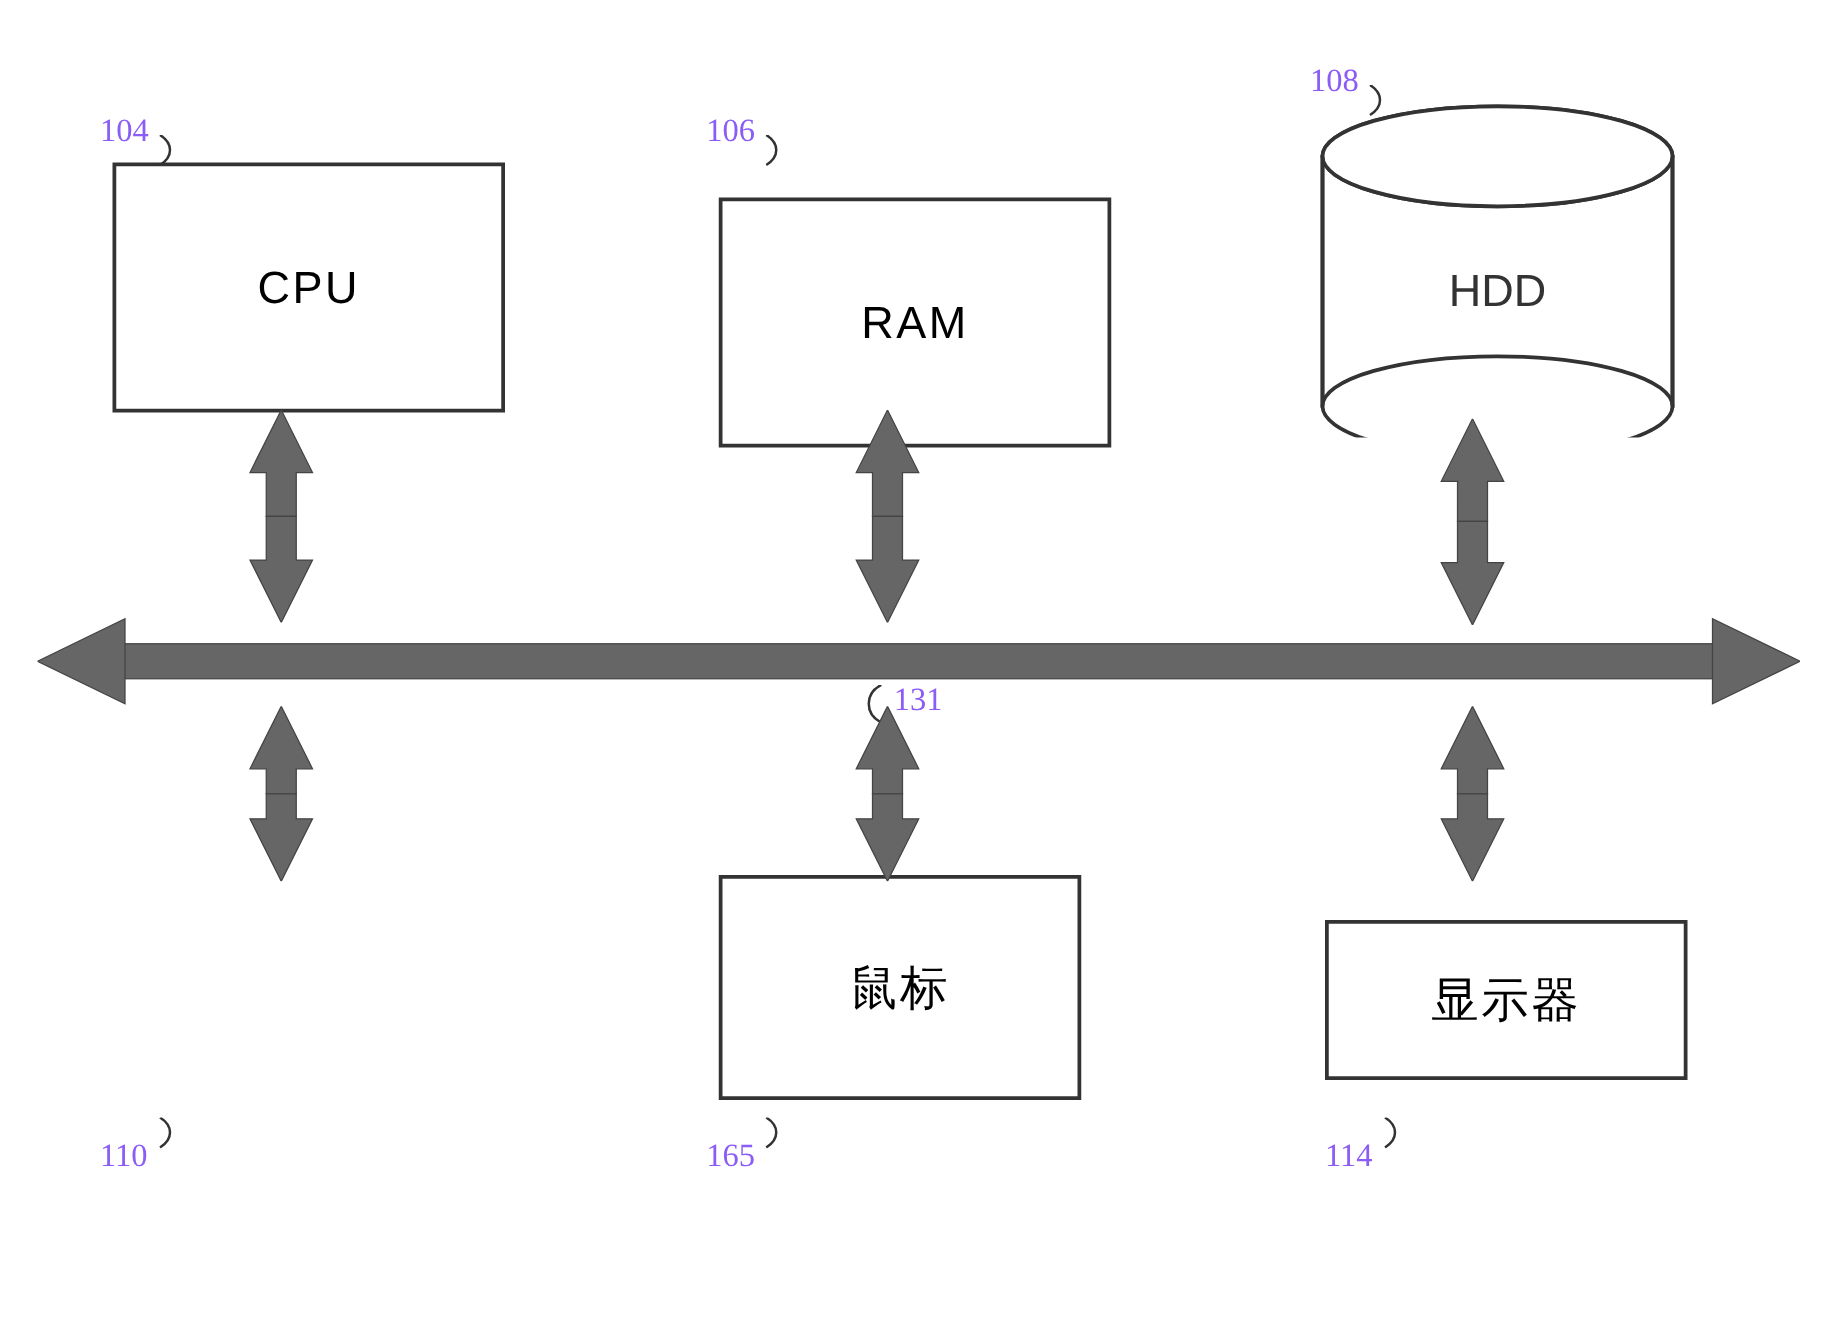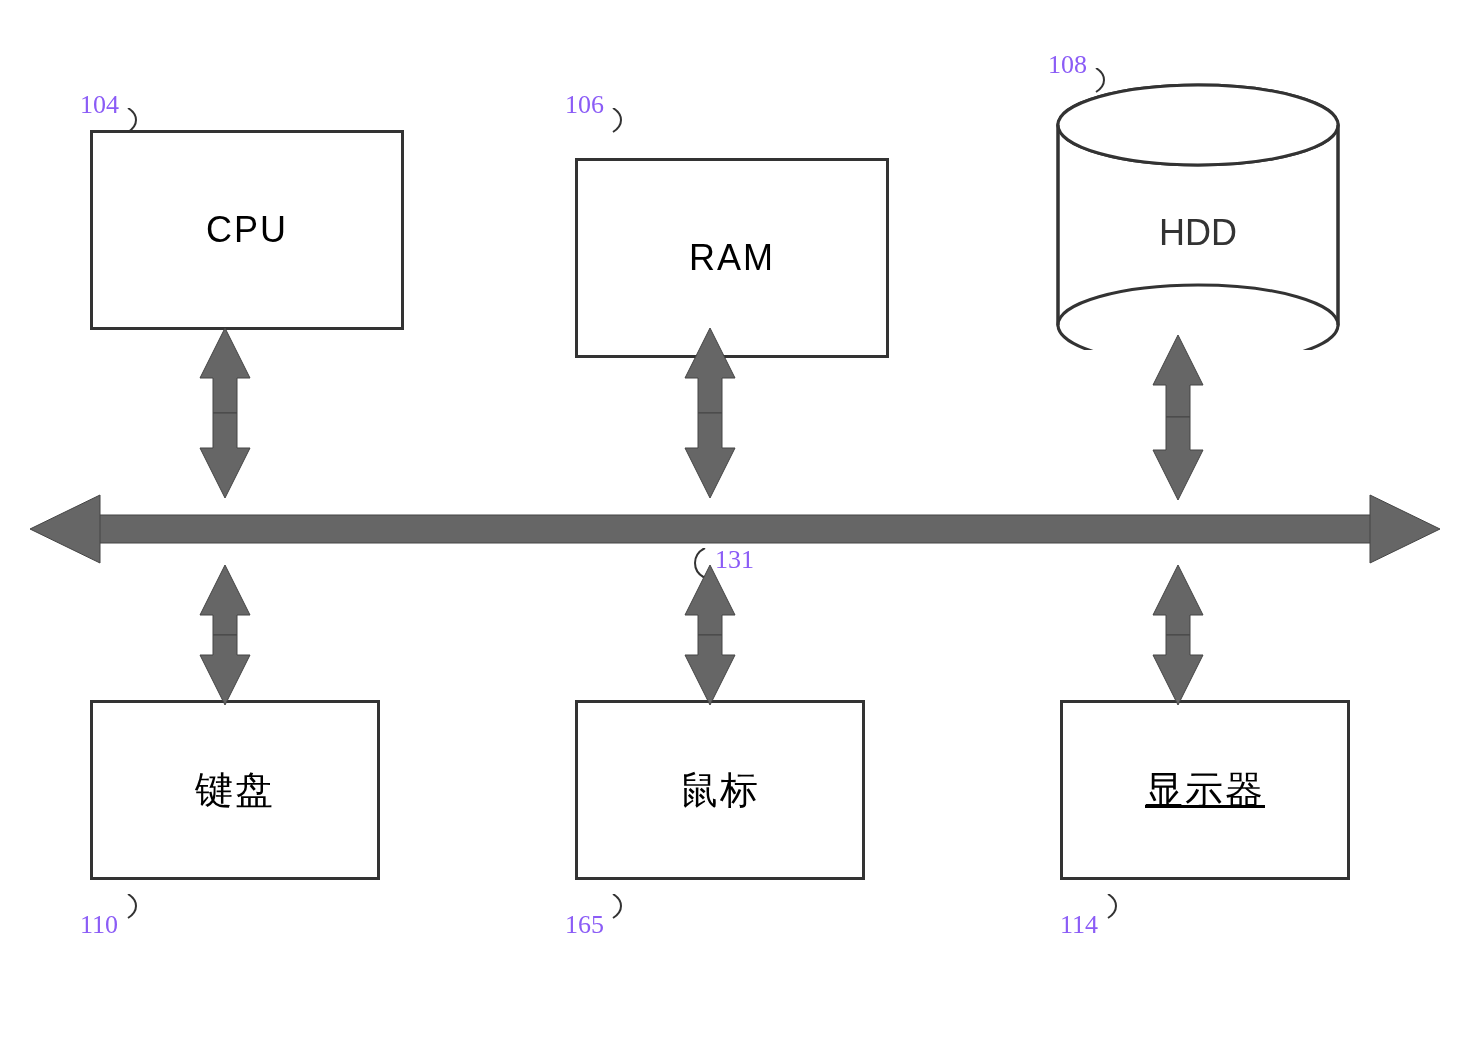--- a/index.html
+++ b/index.html
@@ -59,24 +59,23 @@
     #mouse-box {
       left: 575px;
       top: 700px;
       width: 290px;
       height: 180px;
     }
 
     
     #monitor-box {
       left: 1060px;
-      top: 700px;
+      top: 736px;
       width: 290px;
-      height: 180px;
-      text-decoration: underline;
+      height: 128px;
     }
 
     
     .ref-label {
       position: absolute;
       font-size: 26px;
       font-weight: normal;
       color: #8b5cf6;
       font-family: Liberation Serif, serif;
     }
@@ -125,23 +124,20 @@
     <ellipse cx="150" cy="250" rx="140" ry="40" fill="white" stroke="#333" stroke-width="3"></ellipse>
 
     <ellipse cx="150" cy="50" rx="140" ry="40" fill="white" stroke="#333" stroke-width="3"></ellipse>
 
     <line x1="10" y1="50" x2="10" y2="250" stroke="#333" stroke-width="3"></line>
     <line x1="290" y1="50" x2="290" y2="250" stroke="#333" stroke-width="3"></line>
 
     <text x="150" y="170" text-anchor="middle" font-size="36" font-family="Arial" fill="#333">HDD</text>
   </svg>
 
-  <div class="component-box" id="keyboard-box">
-    <span class="chinese-text">键盘</span>
-  </div>
 
   <div class="component-box" id="mouse-box">
     <span class="chinese-text">鼠标</span>
   </div>
 
   <div class="component-box" id="monitor-box">
     <span class="chinese-text">显示器</span>
   </div>
 
   <svg class="arrow-svg" style="position:absolute; left:30px; top:490px;" width="1410" height="80" xmlns="http://www.w3.org/2000/svg">

